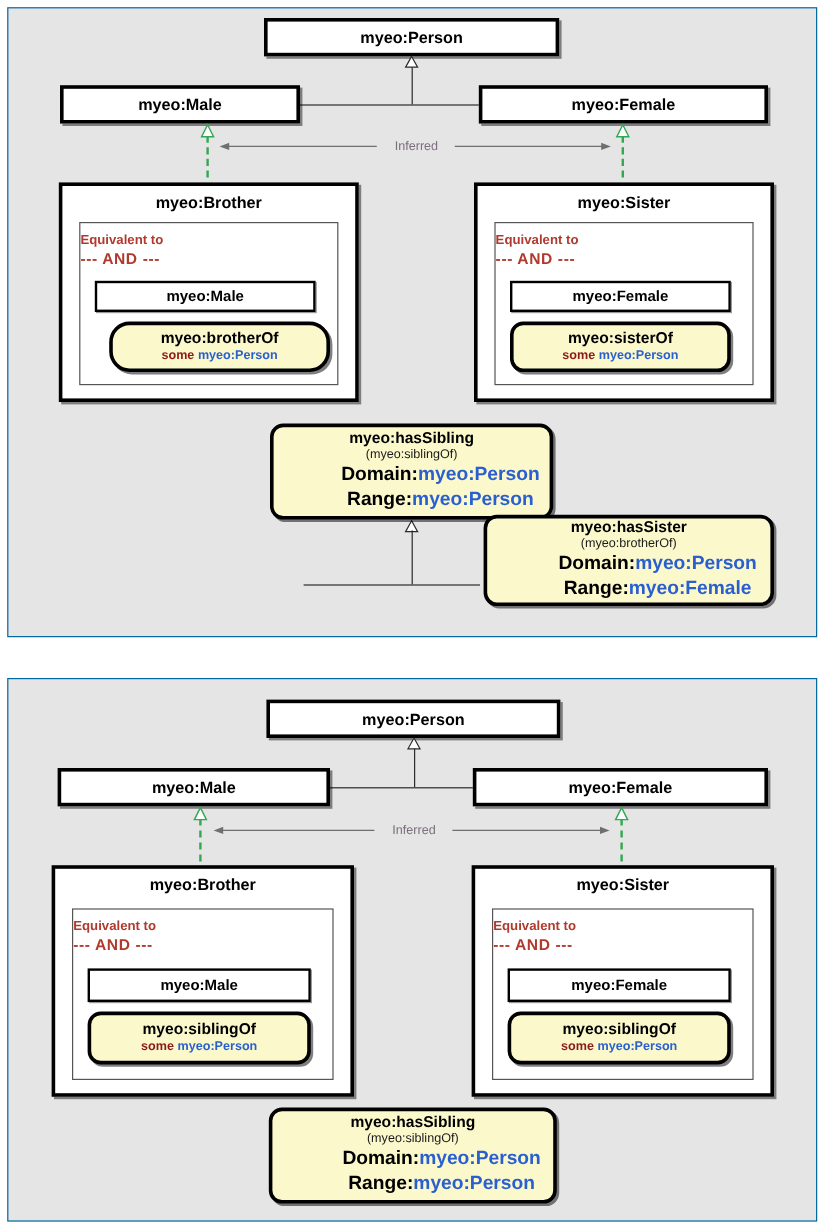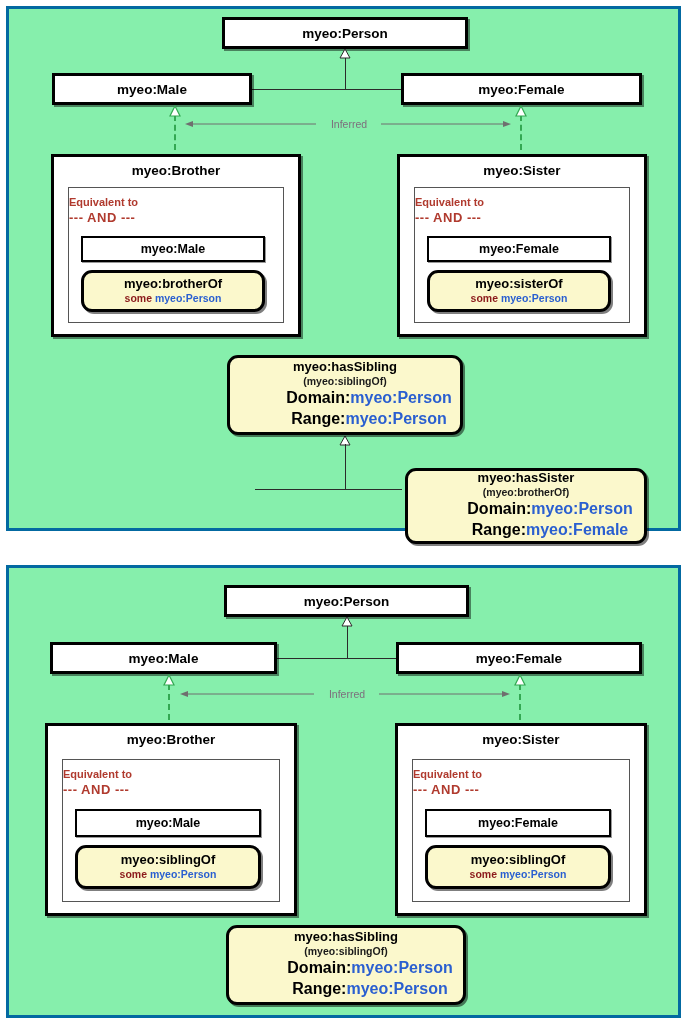--- a/index.html
+++ b/index.html
@@ -4,21 +4,21 @@
 <style>
   html,body{margin:0;padding:0;background:#ffffff;}
   body{
     width:687px;height:1024px;
     font-family:"Liberation Sans","DejaVu Sans",sans-serif;
     -webkit-font-smoothing:antialiased;
   }
   .page{position:relative;width:687px;height:1024px;overflow:hidden;background:#fff;}
 
   
-  .panel{position:absolute;background:#86efac;border:3px solid #0369a1;box-sizing:border-box;}
+  .panel{position:absolute;background:#e5e5e5;border:1px solid #0369a1;box-sizing:border-box;}
   #panel-1{left:6px;top:6px;width:675px;height:525px;}
   #panel-2{left:6px;top:565px;width:675px;height:453px;}
 
   
   .cbox{
     position:absolute;box-sizing:border-box;
     background:#ffffff;border:3px solid #000000;
     display:flex;align-items:center;justify-content:center;
     font-weight:bold;color:#000;
     box-shadow:2px 2px 0 rgba(0,0,0,0.45);
@@ -48,21 +48,21 @@
 
   
   .ybox{
     position:absolute;box-sizing:border-box;
     background:#fbf8cc;border:3px solid #000;border-radius:11px;
     box-shadow:2px 2px 0 rgba(0,0,0,0.5);
     display:flex;flex-direction:column;align-items:center;justify-content:center;
     text-align:center;color:#000;
   }
   .ybox .pname{font-weight:bold;font-size:13px;line-height:1.15;}
-  .ybox .inv{font-size:10.5px;color:#1a1a1a;line-height:1.25;font-weight:bold;}
+  .ybox .inv{font-size:10.5px;color:#1a1a1a;line-height:1.25;font-weight:normal;}
   .ybox .dr{font-size:16px;font-weight:bold;line-height:1.3;white-space:nowrap;margin-left:48px;}
   .ybox .dr .v{color:#2a5fd0;font-weight:bold;}
   .restr .pname{font-size:13px;}
   .restr .sub{font-size:10.5px;line-height:1.3;}
   .restr .sub .kw{color:#8b1a1a;font-weight:bold;}
   .restr .sub .v{color:#2a5fd0;font-weight:bold;}
 
   
   .vline{position:absolute;background:#2b2b2b;width:1px;}
   .hline{position:absolute;background:#2b2b2b;height:1px;}
@@ -109,21 +109,21 @@
     <div class="glabel" style="left:307px;top:109px;width:66px;">Inferred</div>
 
     <div class="compound" style="left:42px;top:145px;width:250px;height:183px;">
       <div class="title" style="font-size:13.5px;">myeo:Brother</div>
       <div class="inner" style="left:14px;top:30px;right:14px;bottom:11px;">
         <div class="equiv" style="top:8px;font-size:11px;">
           <span>Equivalent to</span>
           <span class="and">--- AND ---</span>
         </div>
         <div class="cbox lite" style="left:12px;top:48px;width:184px;height:26px;font-size:12.5px;">myeo:Male</div>
-        <div class="ybox restr" style="left:12px;top:82px;width:184px;height:42px;">
+        <div class="ybox restr" style="left:24px;top:82px;width:184px;height:42px;border-radius:17px;">
           <div class="pname">myeo:brotherOf</div>
           <div class="sub">
             <span class="kw">some</span>
             <span class="v">myeo:Person</span>
           </div>
         </div>
       </div>
     </div>
 
     <div class="compound" style="left:388px;top:145px;width:250px;height:183px;">
@@ -152,21 +152,21 @@
       </div>
       <div class="dr">
         <span>Range:</span><span class="v">myeo:Person</span>
       </div>
     </div>
 
     <div class="vline" style="left:336px;top:435px;height:45px;"></div>
     <div class="hline" style="left:246px;top:480px;width:147px;"></div>
 
 
-    <div class="ybox" style="left:396px;top:459px;width:242px;height:76px;">
+    <div class="ybox" style="left:396px;top:422px;width:242px;height:76px;">
       <div class="pname">myeo:hasSister</div>
       <div class="inv">(myeo:brotherOf)</div>
       <div class="dr">
         <span>Domain:</span><span class="v">myeo:Person</span>
       </div>
       <div class="dr">
         <span>Range:</span><span class="v">myeo:Female</span>
       </div>
     </div>
 

